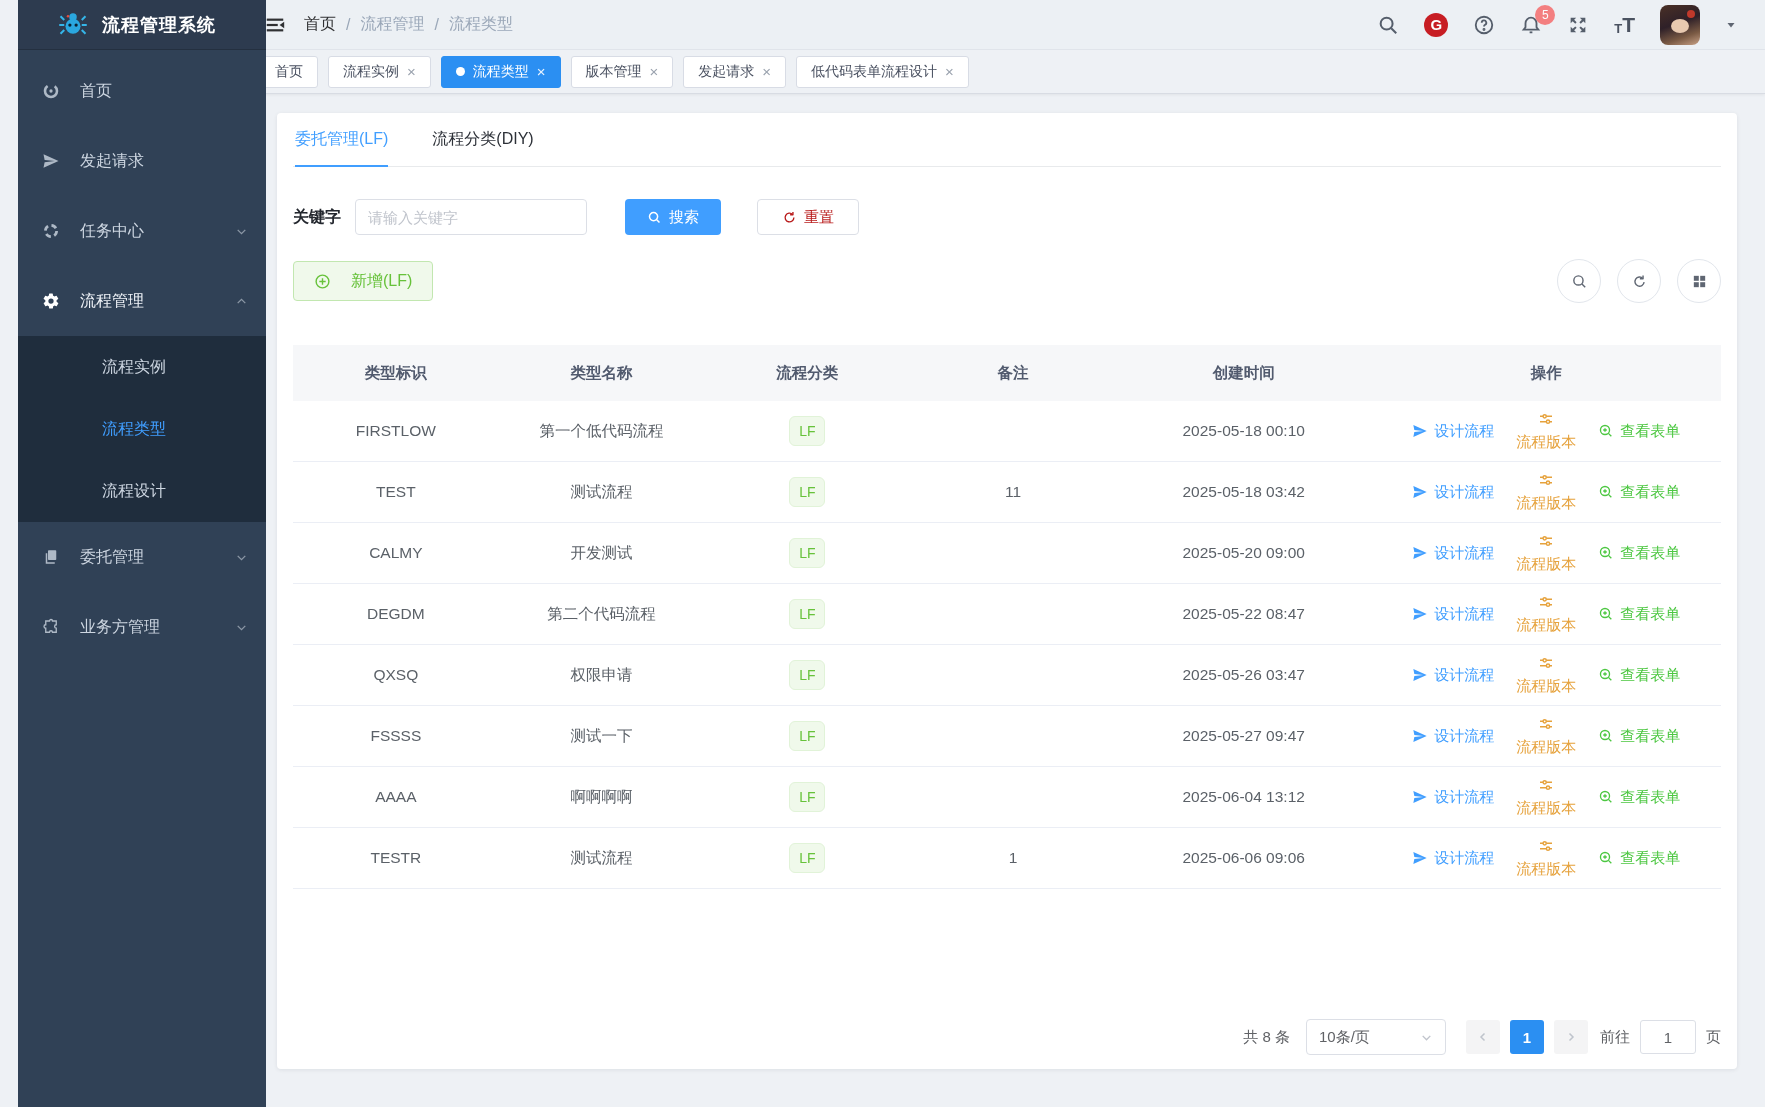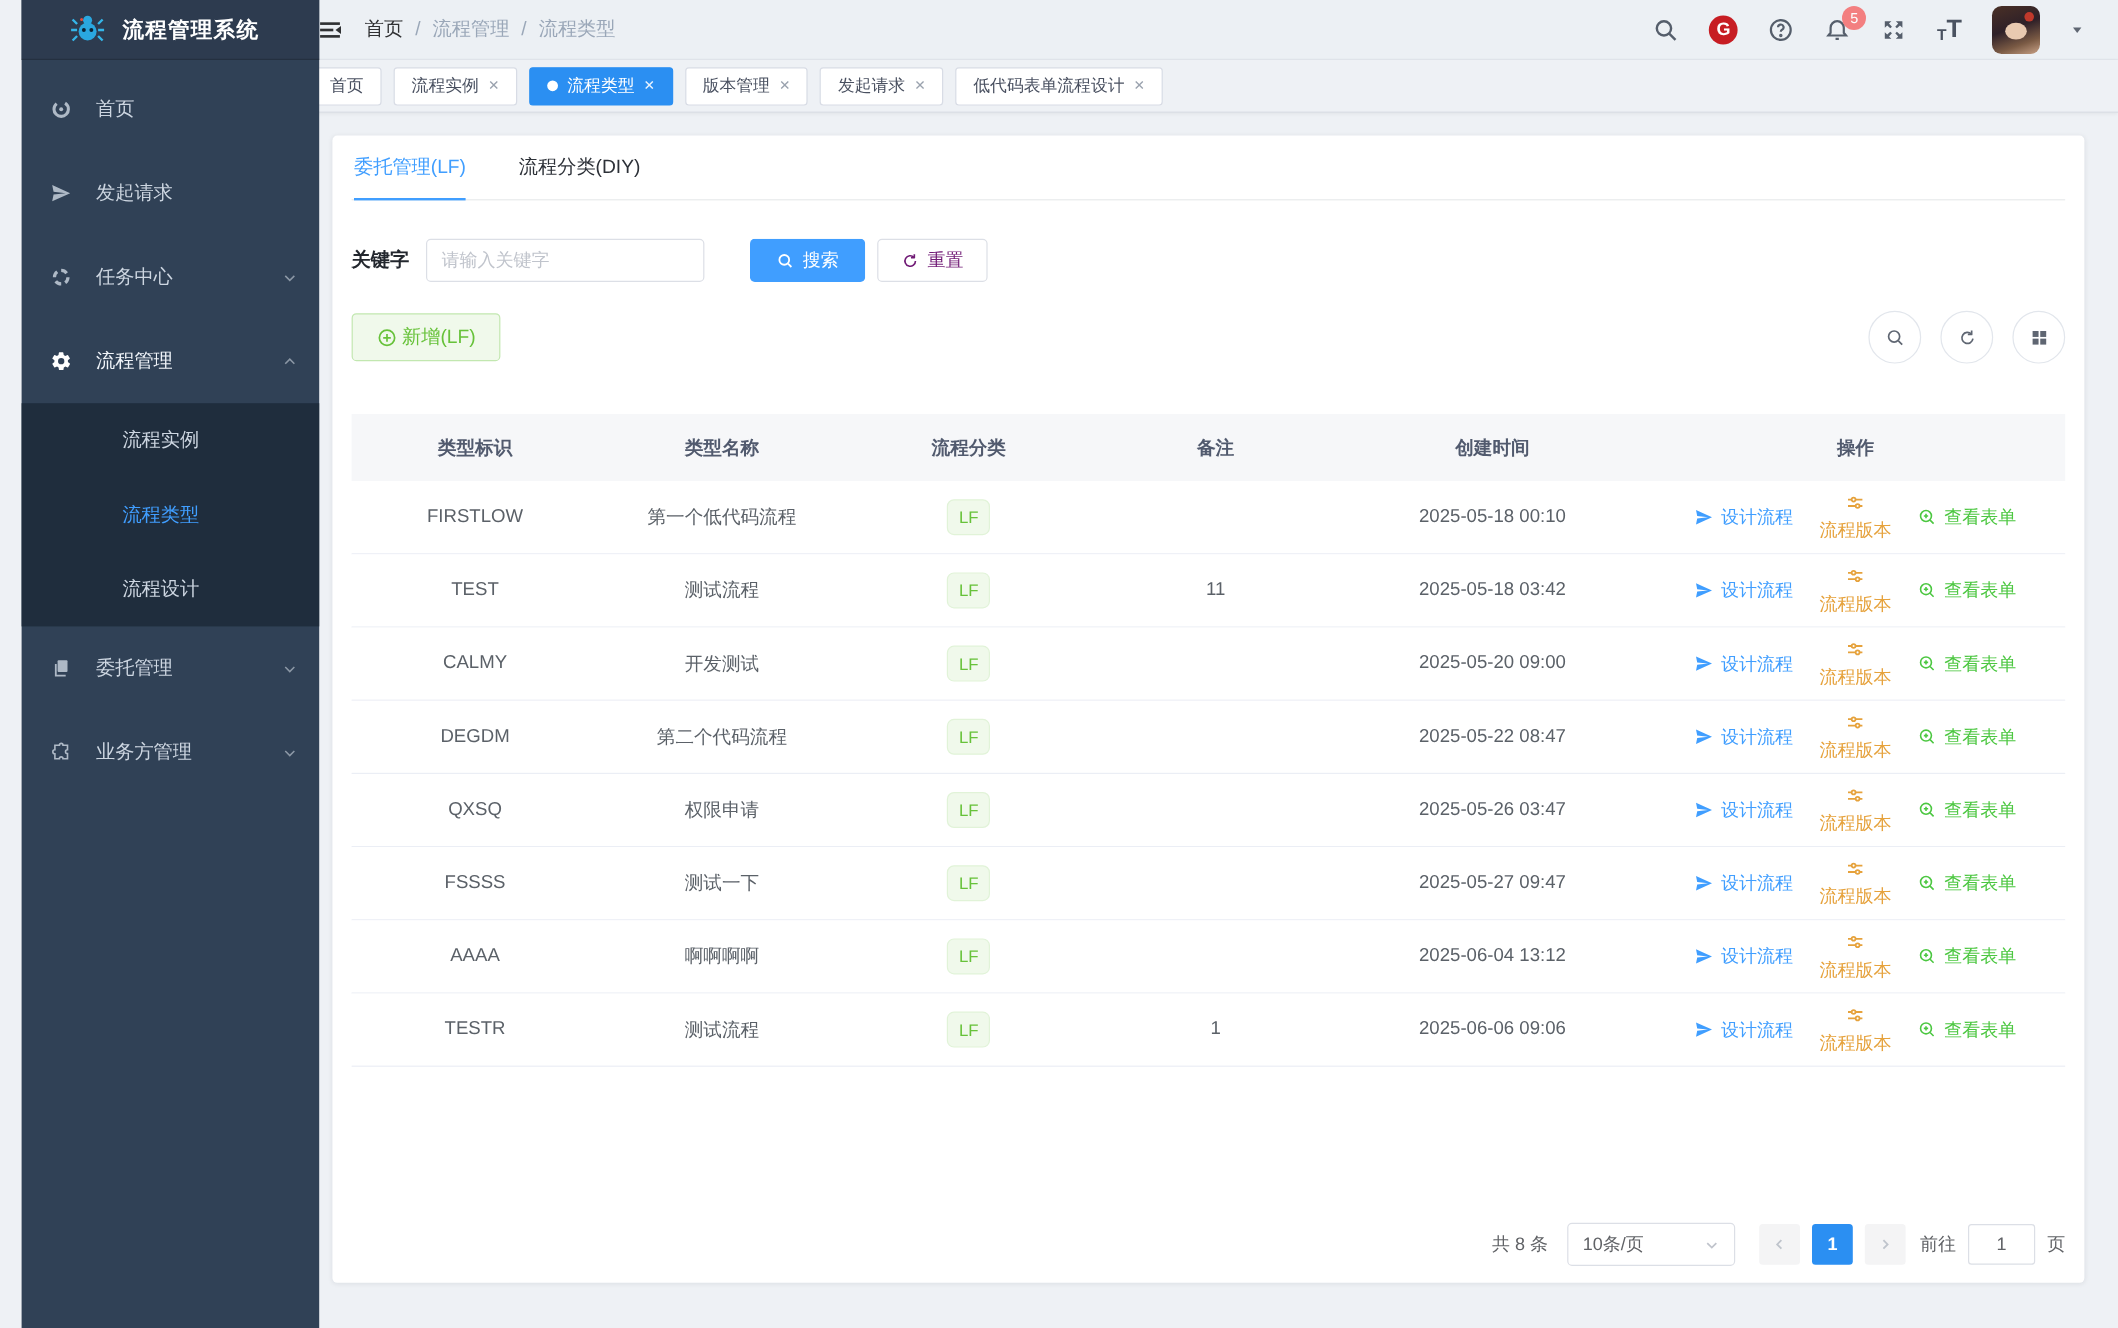--- a/index.html
+++ b/index.html
@@ -55,25 +55,25 @@
   .subtabs { display:flex; gap:44px; padding:16px 2px 0; border-bottom:1px solid #e8eaec;}
   .subtab { font-size:16px; color:#2d3138; padding-bottom:15px; cursor:pointer;}
   .subtab.active { color:#409eff; border-bottom:2px solid #409eff; margin-bottom:-1px;}
 
   .filter-row { margin-top:32px; display:flex; align-items:center;}
   .filter-label { font-weight:bold; color:#23272e; font-size:16px; margin-right:14px;}
   .kw-input { width:232px; height:36px; border:1px solid #dcdfe6; border-radius:4px; padding:0 12px; font-size:15px; color:#606266; background:#fff; outline:none;}
   .kw-input::placeholder { color:#c0c4cc;}
   .btn { height:36px; border-radius:4px; display:inline-flex; align-items:center; justify-content:center; gap:7px; font-size:15px; cursor:pointer; border:1px solid transparent;}
   .btn-search { background:#409eff; color:#fff; width:96px; margin-left:38px;}
-  .btn-reset { background:#fff; color:#701a75; border-color:#dcdfe6; width:92px; margin-left:10px;}
+  .btn-reset { background:#fff; color:#b91c1c; border-color:#dcdfe6; width:102px; margin-left:36px;}
   .btn svg { width:15px; height:15px;}
 
   .toolbar-row { margin-top:24px; display:flex; align-items:center; justify-content:space-between;}
-  .btn-add { height:40px; padding:0 20px; background:#f0f9eb; border:1px solid #c2e7b0; color:#67c23a; font-size:16px; border-radius:4px; display:inline-flex; align-items:center; gap:4px; cursor:pointer;}
+  .btn-add { height:40px; padding:0 20px; background:#f0f9eb; border:1px solid #c2e7b0; color:#67c23a; font-size:16px; border-radius:4px; display:inline-flex; align-items:center; gap:20px; cursor:pointer;}
   .btn-add svg { width:17px; height:17px;}
   .circle-btns { display:flex; gap:16px;}
   .circle-btn { width:44px; height:44px; border-radius:50%; border:1px solid #e2e6ec; background:#fff; display:flex; align-items:center; justify-content:center; color:#5f6672; cursor:pointer;}
   .circle-btn svg { width:17px; height:17px;}
 
   
   .table { margin-top:42px; }
   .thead { display:flex; align-items:center; height:56px; background:#f6f7f9; font-weight:bold; color:#515a6e; font-size:15.5px;}
   .th,.td { text-align:center;}
   .col-code{flex:103;} .col-name{flex:103;} .col-cat{flex:103;} .col-remark{flex:103;} .col-created{flex:128;} .col-actions{flex:175;}

